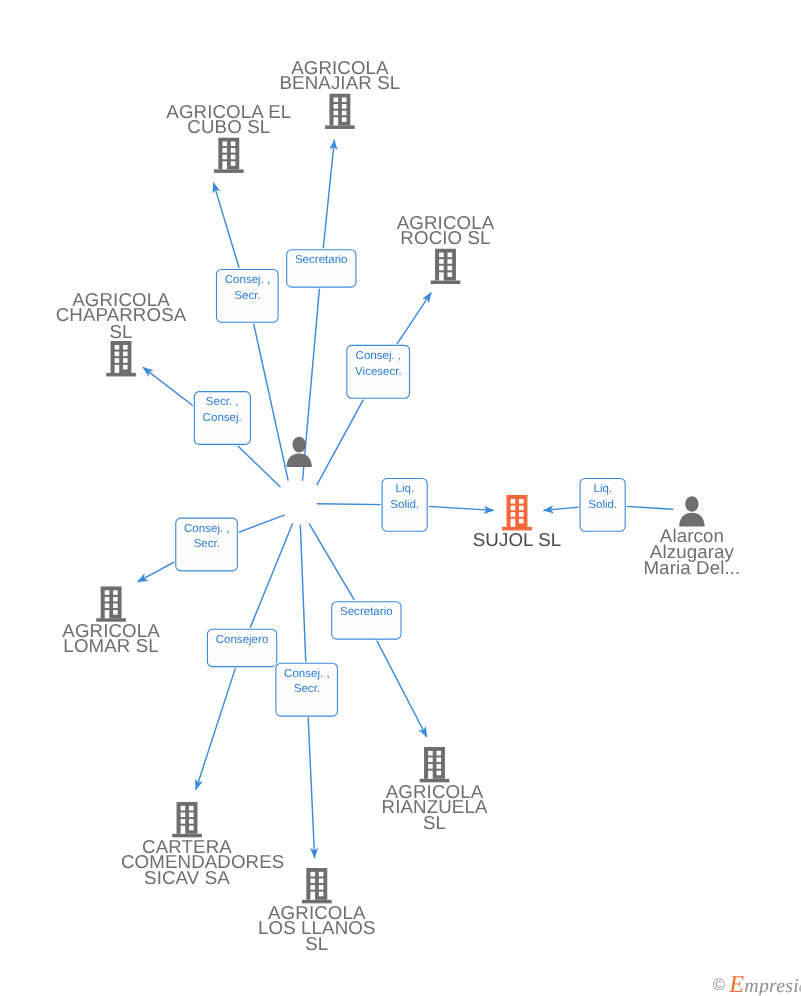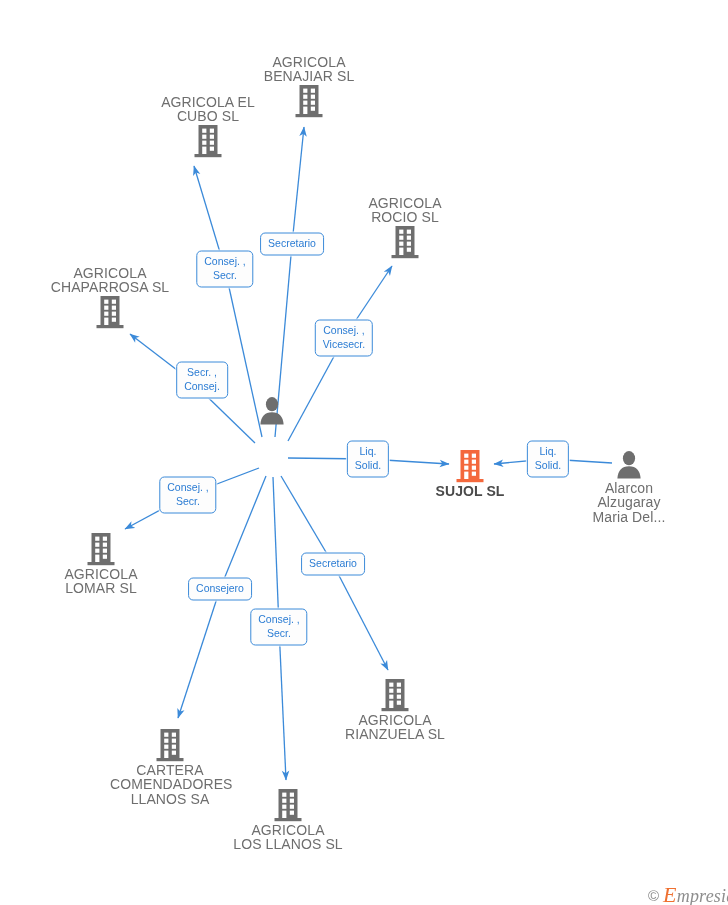--- a/index.html
+++ b/index.html
@@ -32,46 +32,46 @@
     margin-left: -60px;
     text-align: center;
     line-height: 14.5px;
   }
   .node-icon {
     display: block;
     margin: 0 auto;
   }
   .node-label {
     display: block;
-    font-size: 14px;
+    font-size: 17px;
     color: #6e6e6e;
     letter-spacing: 0.1px;
     white-space: pre-line;
   }
   .node-label.below {
     margin-top: 1px;
   }
   .node-label.above {
     margin-bottom: 1px;
   }
   .node-label.focus {
     color: #4a4a4a;
-    font-weight: bold;
+    font-weight: normal;
   }
   .edge-label {
     position: absolute;
     transform: translate(-50%, -50%);
     background: #fdfdfd;
     border: 1px solid #3b8ad9;
     border-radius: 5px;
     color: #2b7cd3;
     font-size: 10.5px;
     line-height: 14px;
     text-align: center;
-    padding: 2px 7px 5px 7px;
+    padding: 2px 7px 17px 7px;
     white-space: pre-line;
     box-sizing: border-box;
     box-shadow: 0 0 0 1px rgba(255,255,255,0.85);
   }
   .watermark {
     position: absolute;
     display: flex;
     align-items: center;
     gap: 4px;
     font-size: 16px;
@@ -266,21 +266,21 @@
           <rect x="16.8" y="3.6" width="4.2" height="4.2" fill="#ffffff"></rect>
           <rect x="9.2" y="9.6" width="4.2" height="4.2" fill="#ffffff"></rect>
           <rect x="16.8" y="9.6" width="4.2" height="4.2" fill="#ffffff"></rect>
           <rect x="9.2" y="15.6" width="4.2" height="4.2" fill="#ffffff"></rect>
           <rect x="16.8" y="15.6" width="4.2" height="4.2" fill="#ffffff"></rect>
           <rect x="9.2" y="21.6" width="4.2" height="7.4" fill="#ffffff"></rect>
           <rect x="16.8" y="21.6" width="4.2" height="4.2" fill="#ffffff"></rect>
         </svg>
         <span class="node-label below">CARTERA
 COMENDADORES
-LLANOS SA</span>
+SICAV SA</span>
       </div>
       <div class="node" style="left: 288px; top: 788.5px;">
         <svg width="30" height="33" viewBox="0 0 30 33" class="node-icon">
           <path d="M5.5,0 H24.5 V29 H5.5 Z" fill="#6e6e6e"></path>
           <rect x="1.5" y="29" width="27" height="3.2" fill="#6e6e6e"></rect>
           <rect x="9.2" y="3.6" width="4.2" height="4.2" fill="#ffffff"></rect>
           <rect x="16.8" y="3.6" width="4.2" height="4.2" fill="#ffffff"></rect>
           <rect x="9.2" y="9.6" width="4.2" height="4.2" fill="#ffffff"></rect>
           <rect x="16.8" y="9.6" width="4.2" height="4.2" fill="#ffffff"></rect>
           <rect x="9.2" y="15.6" width="4.2" height="4.2" fill="#ffffff"></rect>

